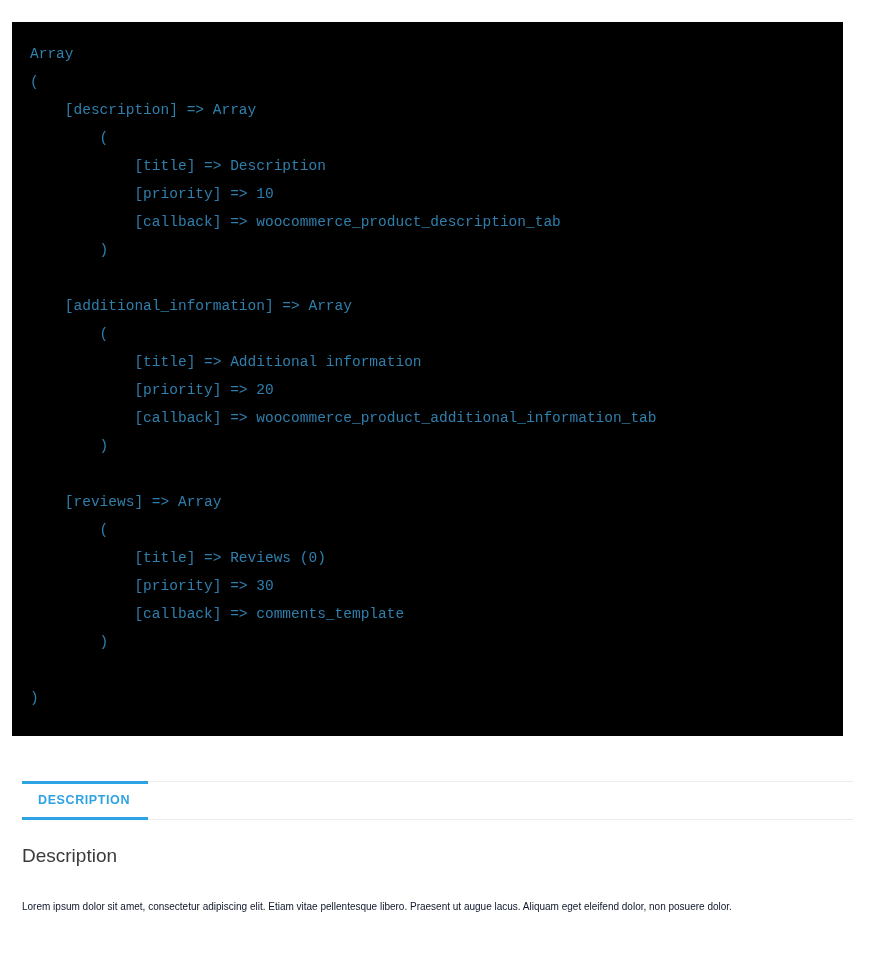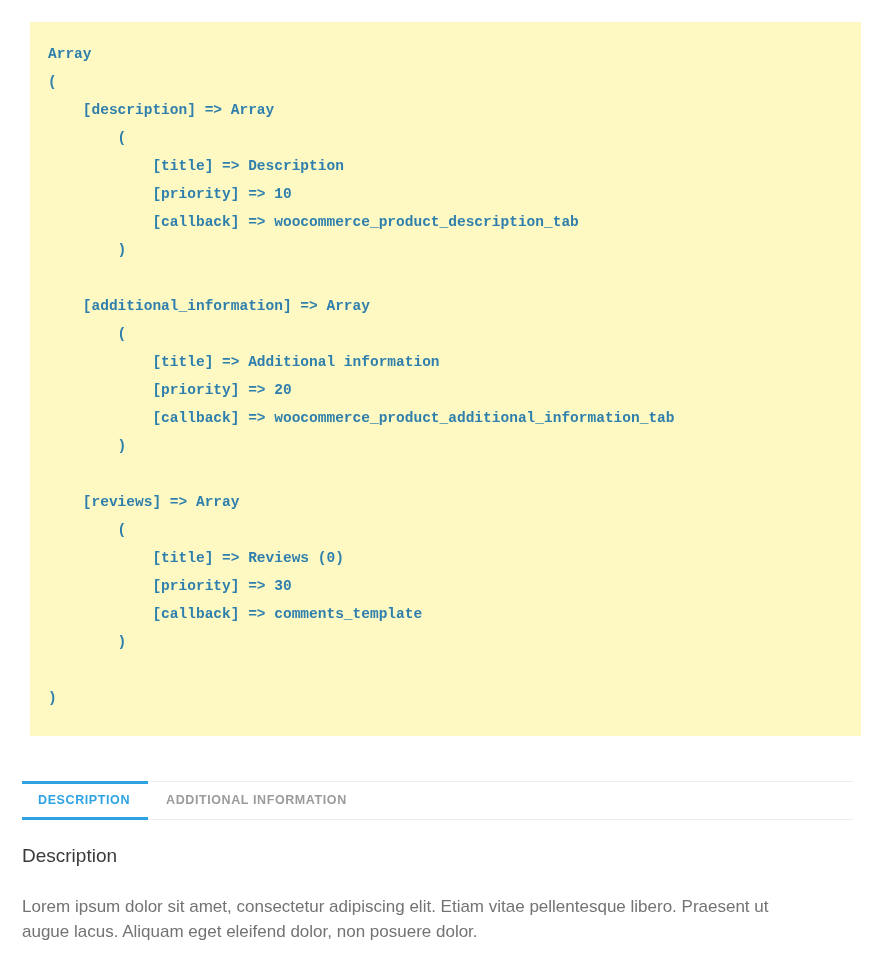--- a/index.html
+++ b/index.html
@@ -21,28 +21,27 @@
     width: 876px;
     height: 957px;
     position: relative;
     background: #ffffff;
     box-sizing: border-box;
   }
 
   
   .code-block {
     position: absolute;
-    left: 30px;
+    left: 12px;
     top: 22px;
     width: 831px;          
     box-sizing: border-box;
-    background: #fef9c3;
+    background: #000000;
     padding: 18px 20px 24px 18px;
     overflow: hidden;
-    font-weight: bold;
   }
   .code-pre {
     margin: 0;
     padding: 0;
     font-family: "Liberation Mono", "DejaVu Sans Mono", monospace;
     font-size: 14.5px;
     line-height: 28px;
     color: #2f7fad;
     white-space: pre;
     letter-spacing: 0px;
@@ -126,23 +125,23 @@
   .panel-heading {
     margin: 0 0 26px 0;
     font-size: 19px;
     font-weight: normal;
     color: #3a3a3a;
     letter-spacing: 0px;
     line-height: 1.2;
   }
   .panel-paragraph {
     margin: 0;
-    font-size: 17px;
+    font-size: 10px;
     line-height: 25px;
-    color: #737373;
+    color: #0f172a;
     max-width: 790px;
   }
 </style>
 </head>
 <body>
 
 <div class="page">
 
   <div class="code-block">
     <pre class="code-pre">Array
@@ -167,21 +166,20 @@
             [priority] =&gt; 30
             [callback] =&gt; comments_template
         )
 
 )</pre>
   </div>
 
   <div class="tabs-wrap">
     <ul class="tabs-list">
       <li class="tab-item is-active">DESCRIPTION</li>
-      <li class="tab-item">ADDITIONAL INFORMATION</li>
     </ul>
   </div>
 
   <div class="tab-panel">
     <h2 class="panel-heading">Description</h2>
     <p class="panel-paragraph">Lorem ipsum dolor sit amet, consectetur adipiscing elit. Etiam vitae pellentesque libero. Praesent ut augue lacus. Aliquam eget eleifend dolor, non posuere dolor.</p>
   </div>
 
 </div>
 

